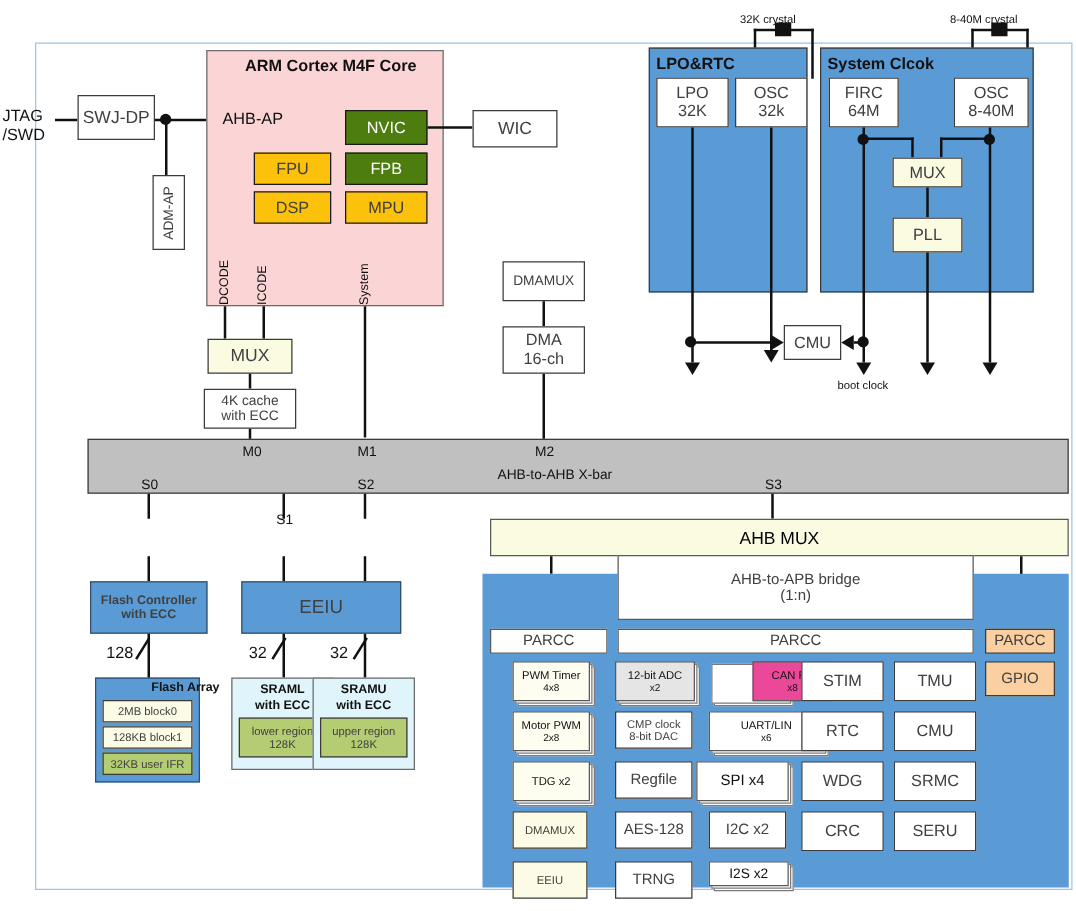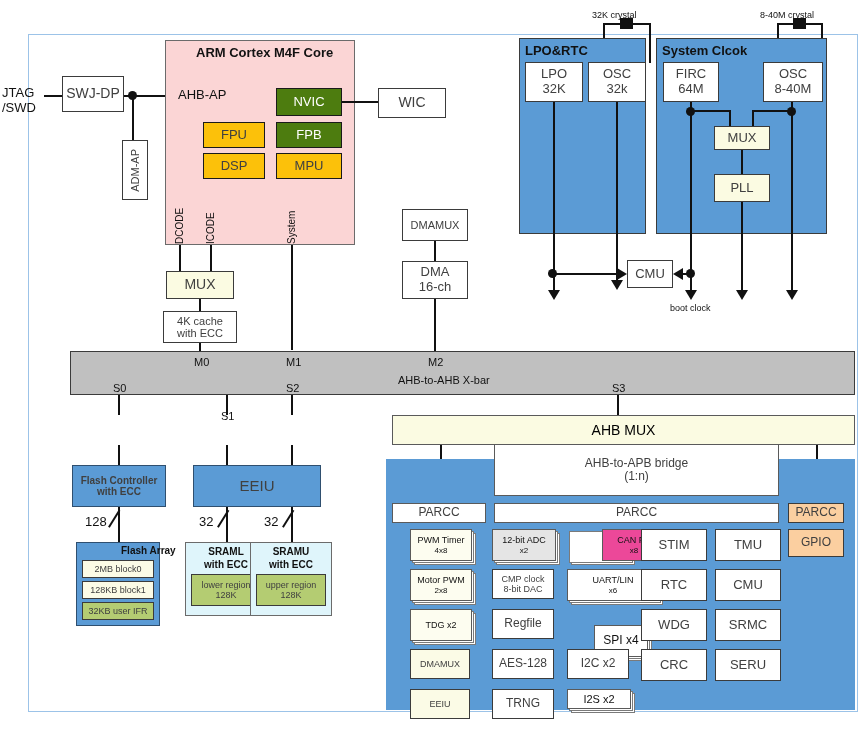--- a/index.html
+++ b/index.html
@@ -369,21 +369,21 @@
       </div>
   </div>
   <div class="stack" style="left:567px;top:569px;width:62px;height:30px;padding-left:28px;">
     <div class="sh"></div>
       <div class="sh2"></div>
     <div class="fr t9" style="background:#ffffff;">
         <span>UART/LIN</span>
         <span class="sub">x6</span>
       </div>
   </div>
-  <div class="stack" style="left:594px;top:609px;width:52px;height:30px;margin-top:16px;">
+  <div class="stack" style="left:557px;top:609px;width:72px;height:30px;">
     <div class="sh"></div>
       <div class="sh2"></div>
     <div class="fr t12" style="background:#ffffff;">
         <span>SPI x4</span>
       </div>
   </div>
   <div class="box f-white t12 thin" style="left:567px;top:649px;width:62px;height:30px;">
       <span>I2C x2</span>
     </div>
   <div class="stack" style="left:567px;top:689px;width:62px;height:18px;">

